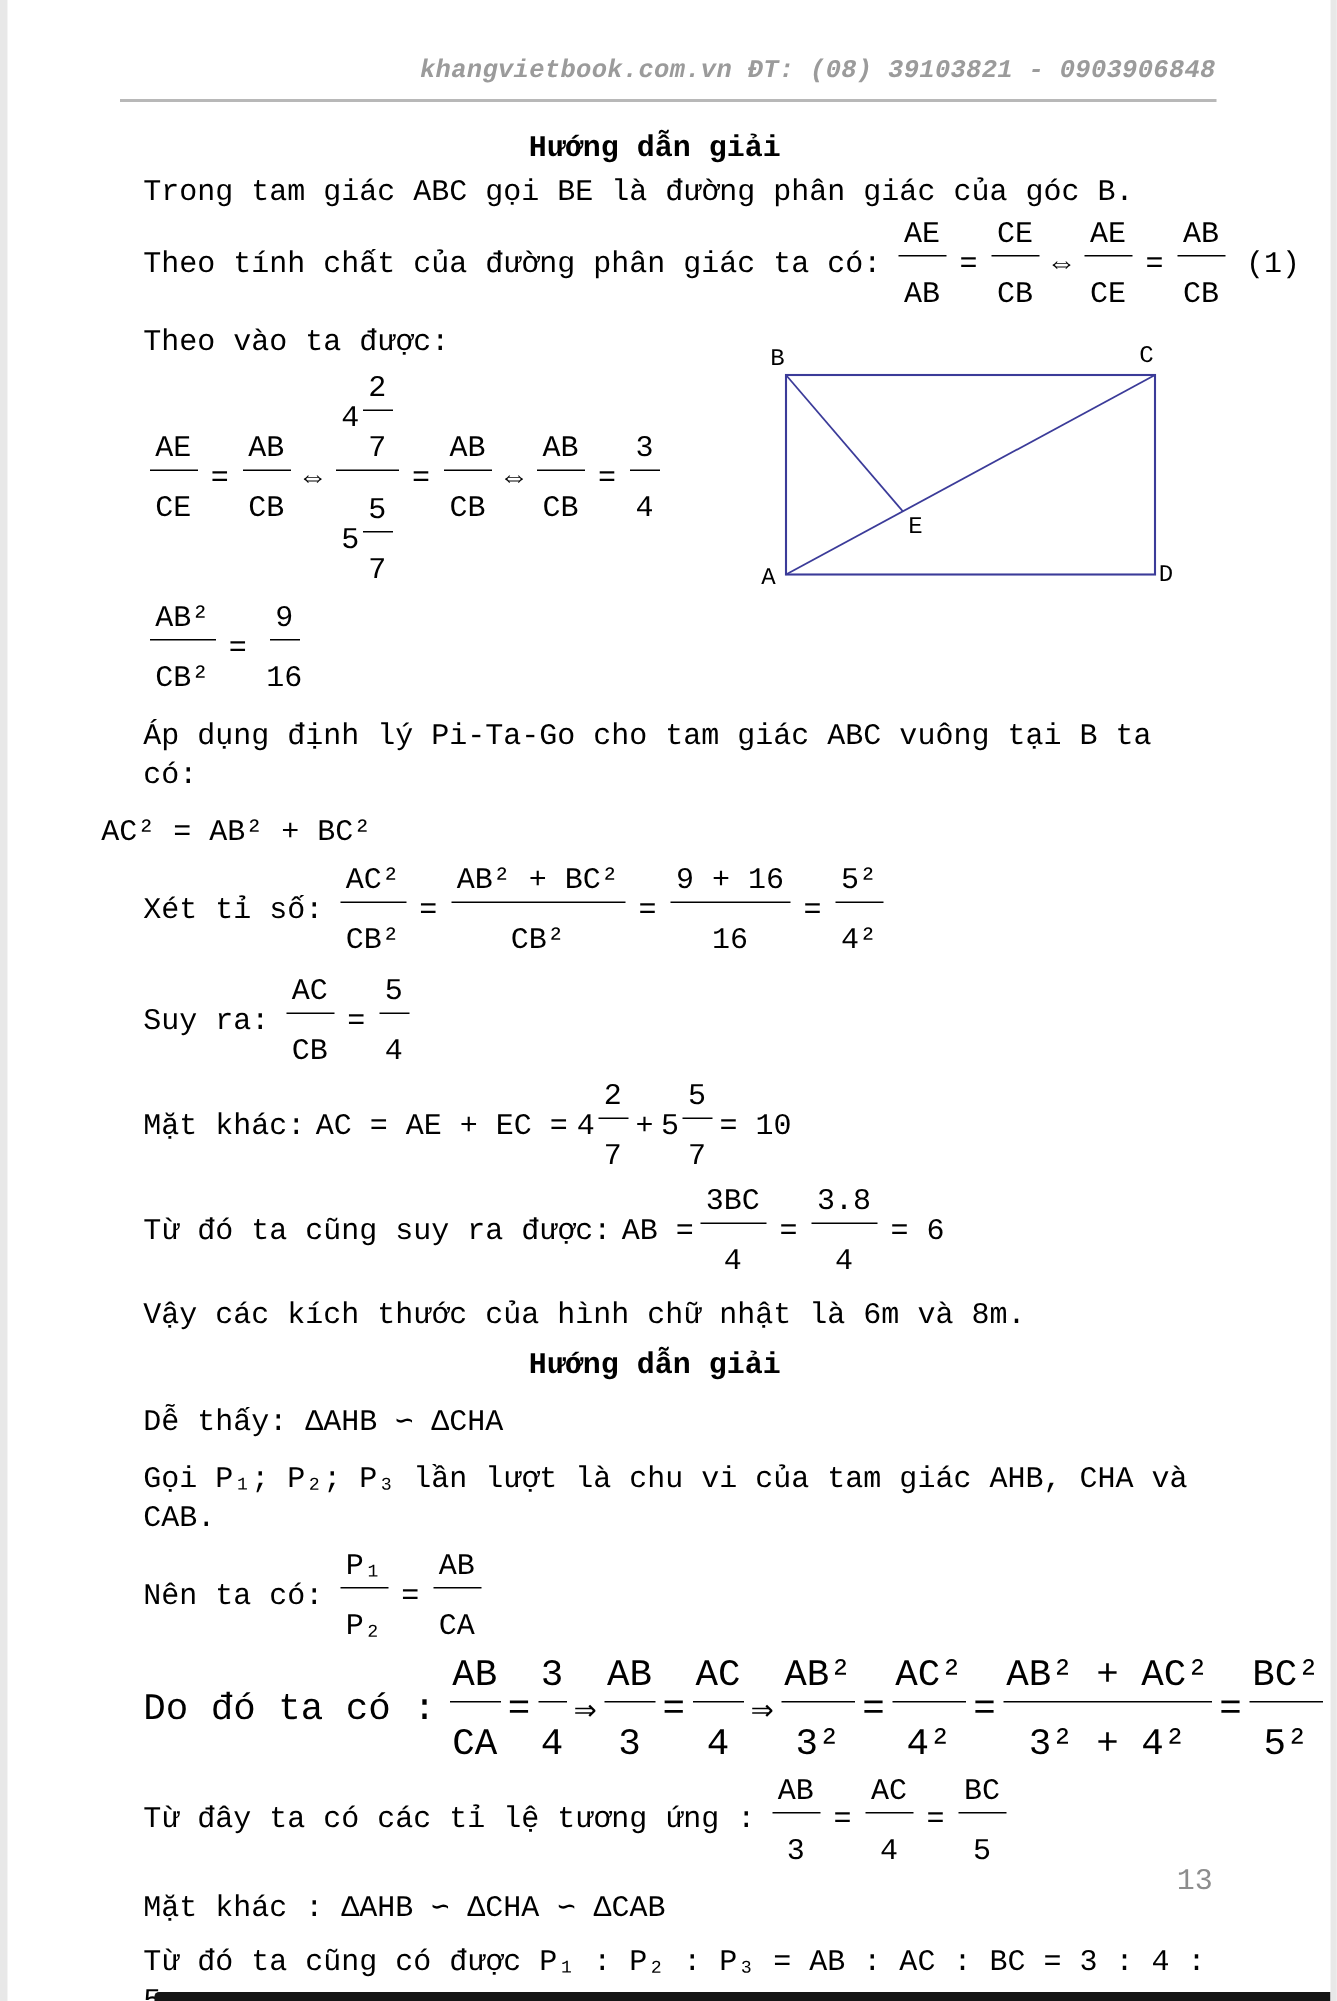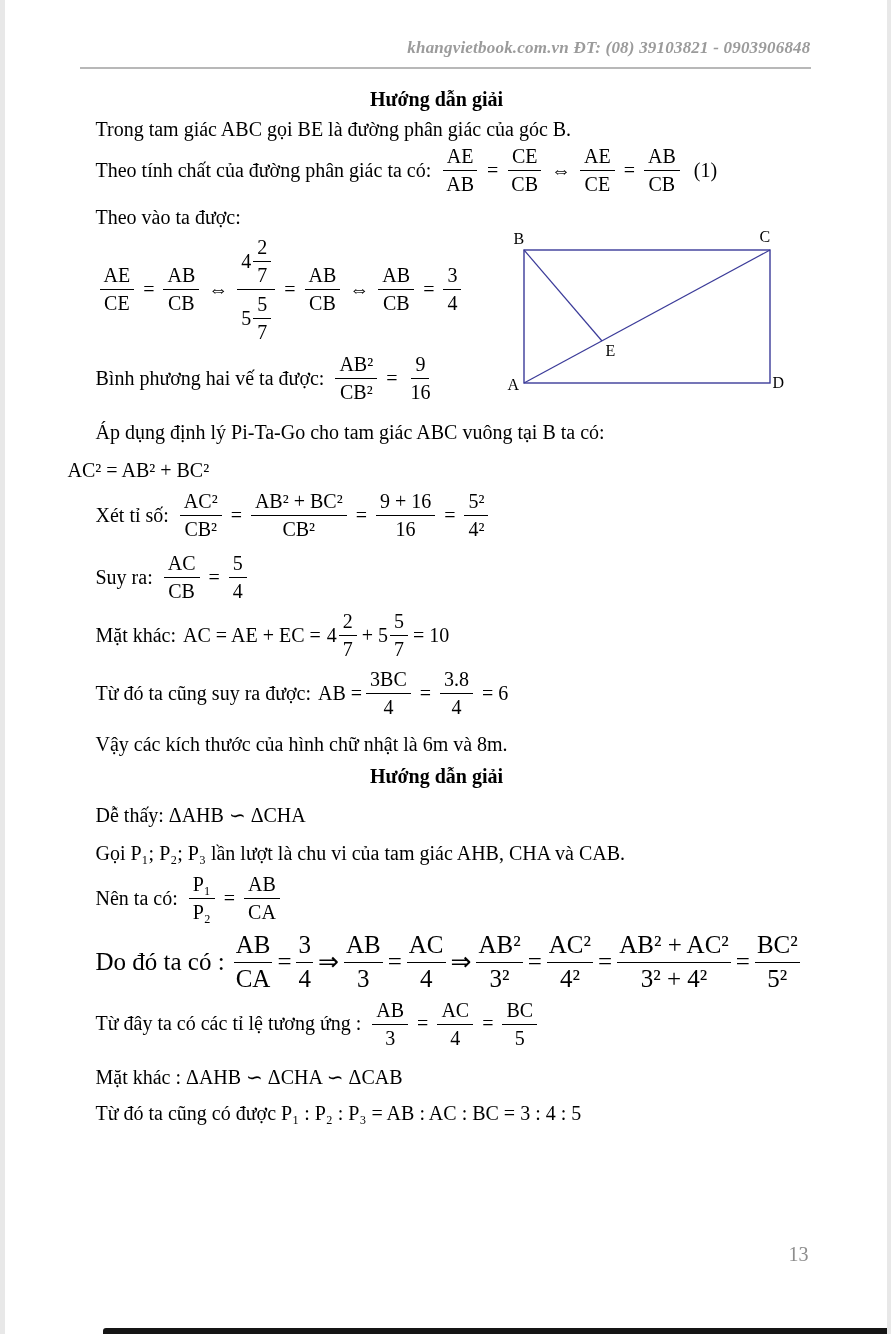--- a/index.html
+++ b/index.html
@@ -1,33 +1,33 @@
 <!DOCTYPE html>
 <html><head>
 <meta charset="utf-8">
 <style>
   html,body{margin:0;padding:0;background:#e8e8e8;}
   .page{position:relative;width:882px;height:1334px;background:#ffffff;margin:0 auto;
-        font-family:Liberation Serif, serif;font-size:20px;color:#000;overflow:hidden;}
+        font-family:Liberation Mono, monospace;font-size:20px;color:#000;overflow:hidden;}
   .header{position:absolute;top:38px;left:75px;right:76px;text-align:right;
           color:#9b9b9b;font-style:italic;font-weight:bold;font-size:17px;
           border-bottom:2px solid #b8b8b8;padding-bottom:9px;letter-spacing:.2px;}
   .content{position:absolute;left:58px;right:76px;top:88px;}
   .title{text-align:center;font-weight:bold;font-size:20px;}
   .t{margin:0;line-height:1.3;}
   .indent{padding-left:33px;}
   .indent-sm{padding-left:5px;}
   .just{text-align:justify;line-height:1.32;}
   .mline{display:flex;align-items:center;white-space:nowrap;}
   .mline>*{flex-shrink:0;}
   .lead{margin-right:7px;text-align:center;}
   .op{margin:0 5px;}
   .tag{margin-left:10px;}
   .frac{display:inline-flex;flex-direction:column;align-items:center;text-align:center;
-        vertical-align:middle;margin:0 4px;line-height:1.15;}
+        vertical-align:middle;margin:0 4px;line-height:1.15;gap:12px;}
   .frac .num{border-bottom:1.3px solid #000;padding:1px 4px 2px;}
   .frac .den{padding:2px 4px 0;}
   .mixed{display:inline-flex;align-items:center;}
   .mixed>.frac{margin:0 0 0 2px;}
   .tight{font-size:25px;}
   .tight .op{margin:0 3px;}
   .tight .frac{margin:0 2px;}
   .tight .frac .num,.tight .frac .den{padding-left:2px;padding-right:2px;}
   .figure{position:absolute;left:505px;top:228px;width:285px;height:172px;}
   .figure .lbl{position:absolute;font-size:16px;color:#000;}
@@ -118,21 +118,20 @@
           <span class="den">CB</span>
         </span>
       <span class="op">=</span>
       <span class="frac">
           <span class="num">3</span>
           <span class="den">4</span>
         </span>
     </div>
 
     <div class="mline indent" style="margin-top:8px">
-      <span class="lead">Bình phương hai vế ta được:</span>
       <span class="frac">
           <span class="num">AB²</span>
           <span class="den">CB²</span>
         </span>
       <span class="op">=</span>
       <span class="frac">
           <span class="num">9</span>
           <span class="den">16</span>
         </span>
     </div>

